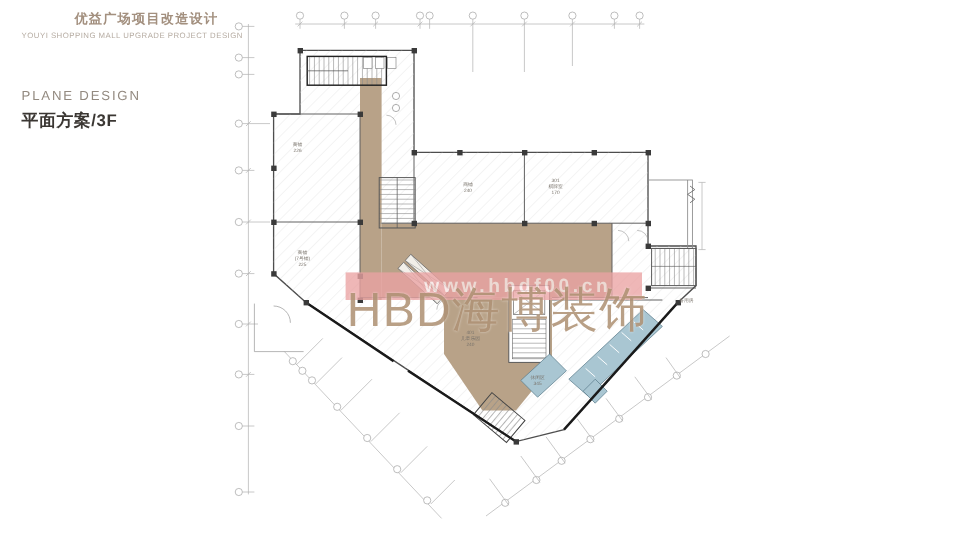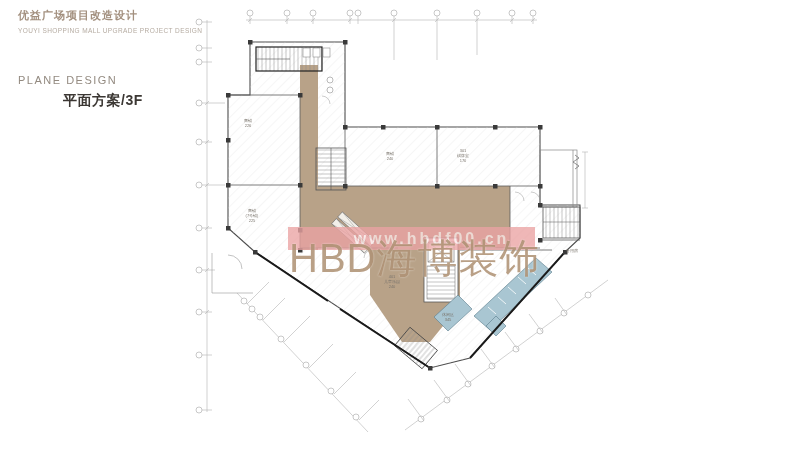--- a/index.html
+++ b/index.html
@@ -1,23 +1,23 @@
 <!DOCTYPE html>
 <html style="--corridor: #b8a288; --wet-area: #a9c6d2; --wall: #4d4d4d; --hatch: #dcdcdc; --dimension: #b3b3b3; --watermark-tan: #b09376; --watermark-pink: #eba3a3;"><head>
 <meta charset="utf-8">
 <style>
   html,body{margin:0;padding:0;background:#fff;}
   .page{position:relative;width:800px;height:450px;background:#fff;overflow:hidden;
         font-family:"Liberation Sans",sans-serif;}
   
   .hdr{position:absolute;left:18px;top:8px;width:240px;}
-  .hdr-cn{font-size:11px;font-weight:bold;color:#a3907f;letter-spacing:1px;}
+  .hdr-cn{font-size:11px;font-weight:bold;color:#a3907f;letter-spacing:1px;margin-left:44px;}
   .hdr-en{font-size:6.5px;color:#b5aba1;letter-spacing:.4px;margin-top:4px;}
   .sec-en{font-size:11px;color:#938a80;letter-spacing:1.5px;margin-top:40px;}
-  .sec-cn{font-size:14px;font-weight:bold;color:#3b3733;letter-spacing:.5px;margin-top:6px;margin-left:45px;}
+  .sec-cn{font-size:14px;font-weight:bold;color:#3b3733;letter-spacing:.5px;margin-top:6px;}
   
   .wm-brand{position:absolute;left:289px;top:187px;z-index:3;
     font-size:40px;font-weight:normal;letter-spacing:1px;
     color:var(--watermark-tan,#b09376);opacity:.88;
     text-shadow:0 0 2px rgba(255,255,255,.65);white-space:nowrap;margin-top:44px;}
   .wm-band{position:absolute;left:288px;top:227px;width:207px;height:23px;z-index:2;
     background:var(--watermark-pink,#eba3a3);opacity:.78;
     display:flex;align-items:center;justify-content:center;padding-left:40px;}
   .wm-url{font-size:16px;color:#fdf0ef;letter-spacing:3px;font-weight:bold;opacity:.92;}
   svg text{font-family:"Liberation Sans",sans-serif;}

